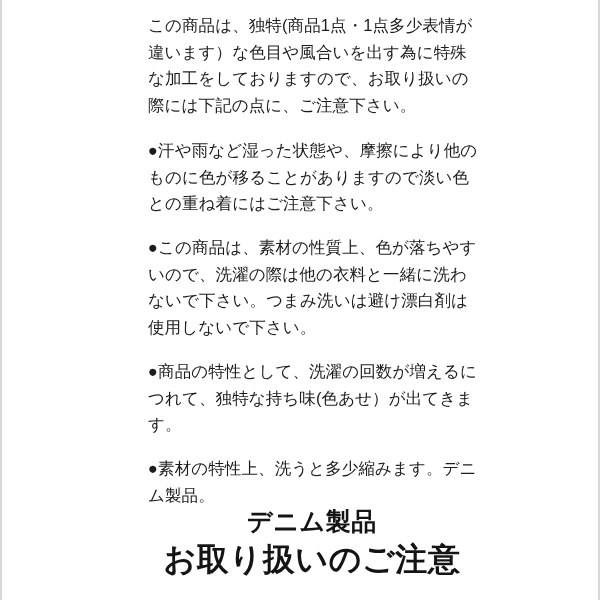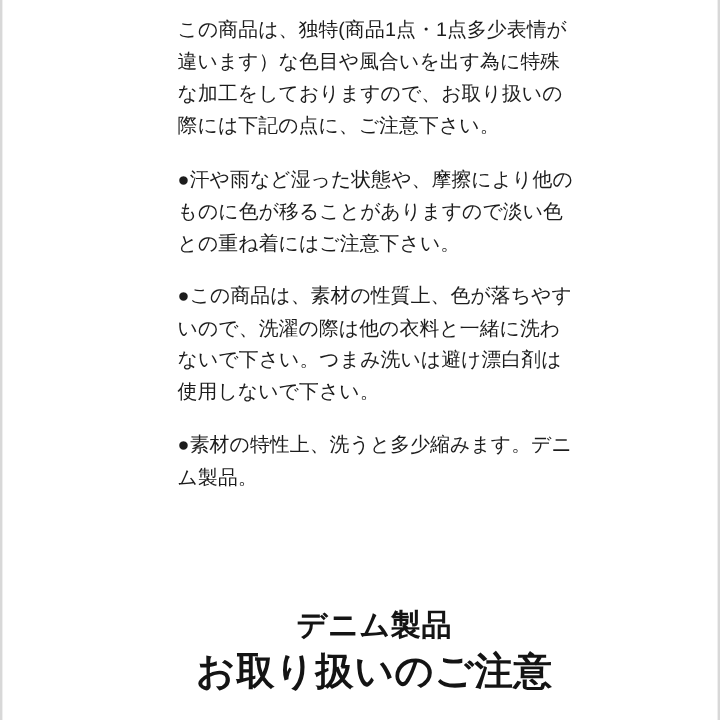--- a/index.html
+++ b/index.html
@@ -78,20 +78,21 @@
 
 <div class="page">
 
   <div class="border-left"></div>
   <div class="border-right"></div>
 
   <div class="content">
     <p class="para first">この商品は、独特(商品1点・1点多少表情が違います）な色目や風合いを出す為に特殊な加工をしておりますので、お取り扱いの際には下記の点に、ご注意下さい。</p>
     <p class="para">●汗や雨など湿った状態や、摩擦により他のものに色が移ることがありますので淡い色との重ね着にはご注意下さい。</p>
     <p class="para">●この商品は、素材の性質上、色が落ちやすいので、洗濯の際は他の衣料と一緒に洗わないで下さい。つまみ洗いは避け漂白剤は使用しないで下さい。</p>
+    <p class="para">●商品の特性として、洗濯の回数が増えるにつれて、独特な持ち味(色あせ）が出てきます。</p>
     <p class="para">●素材の特性上、洗うと多少縮みます。デニム製品。</p>
   </div>
 
   <div class="footer">
     <div class="footer-line l1">デニム製品</div>
     <div class="footer-line l2">お取り扱いのご注意</div>
   </div>
 
 </div>
 

